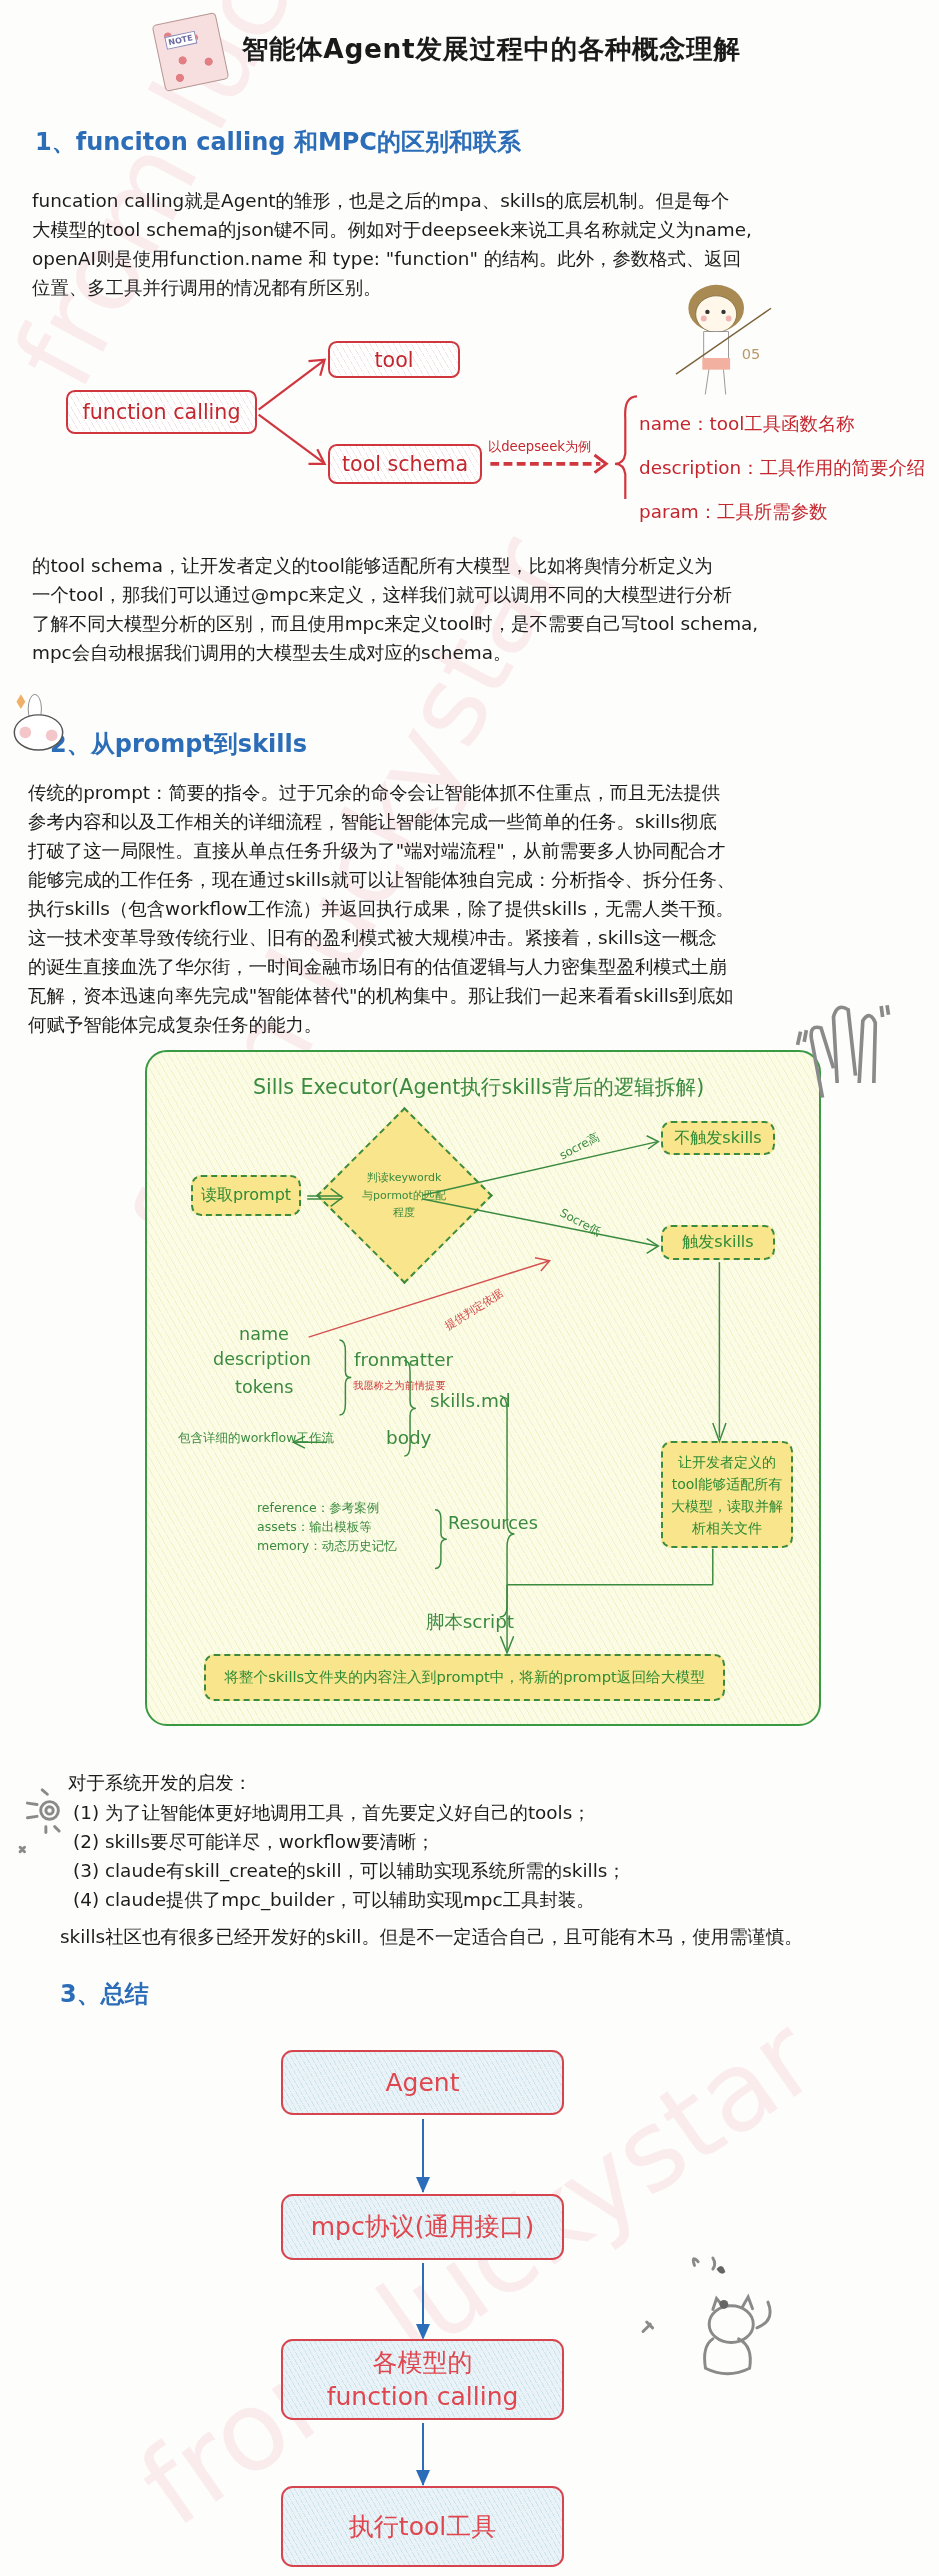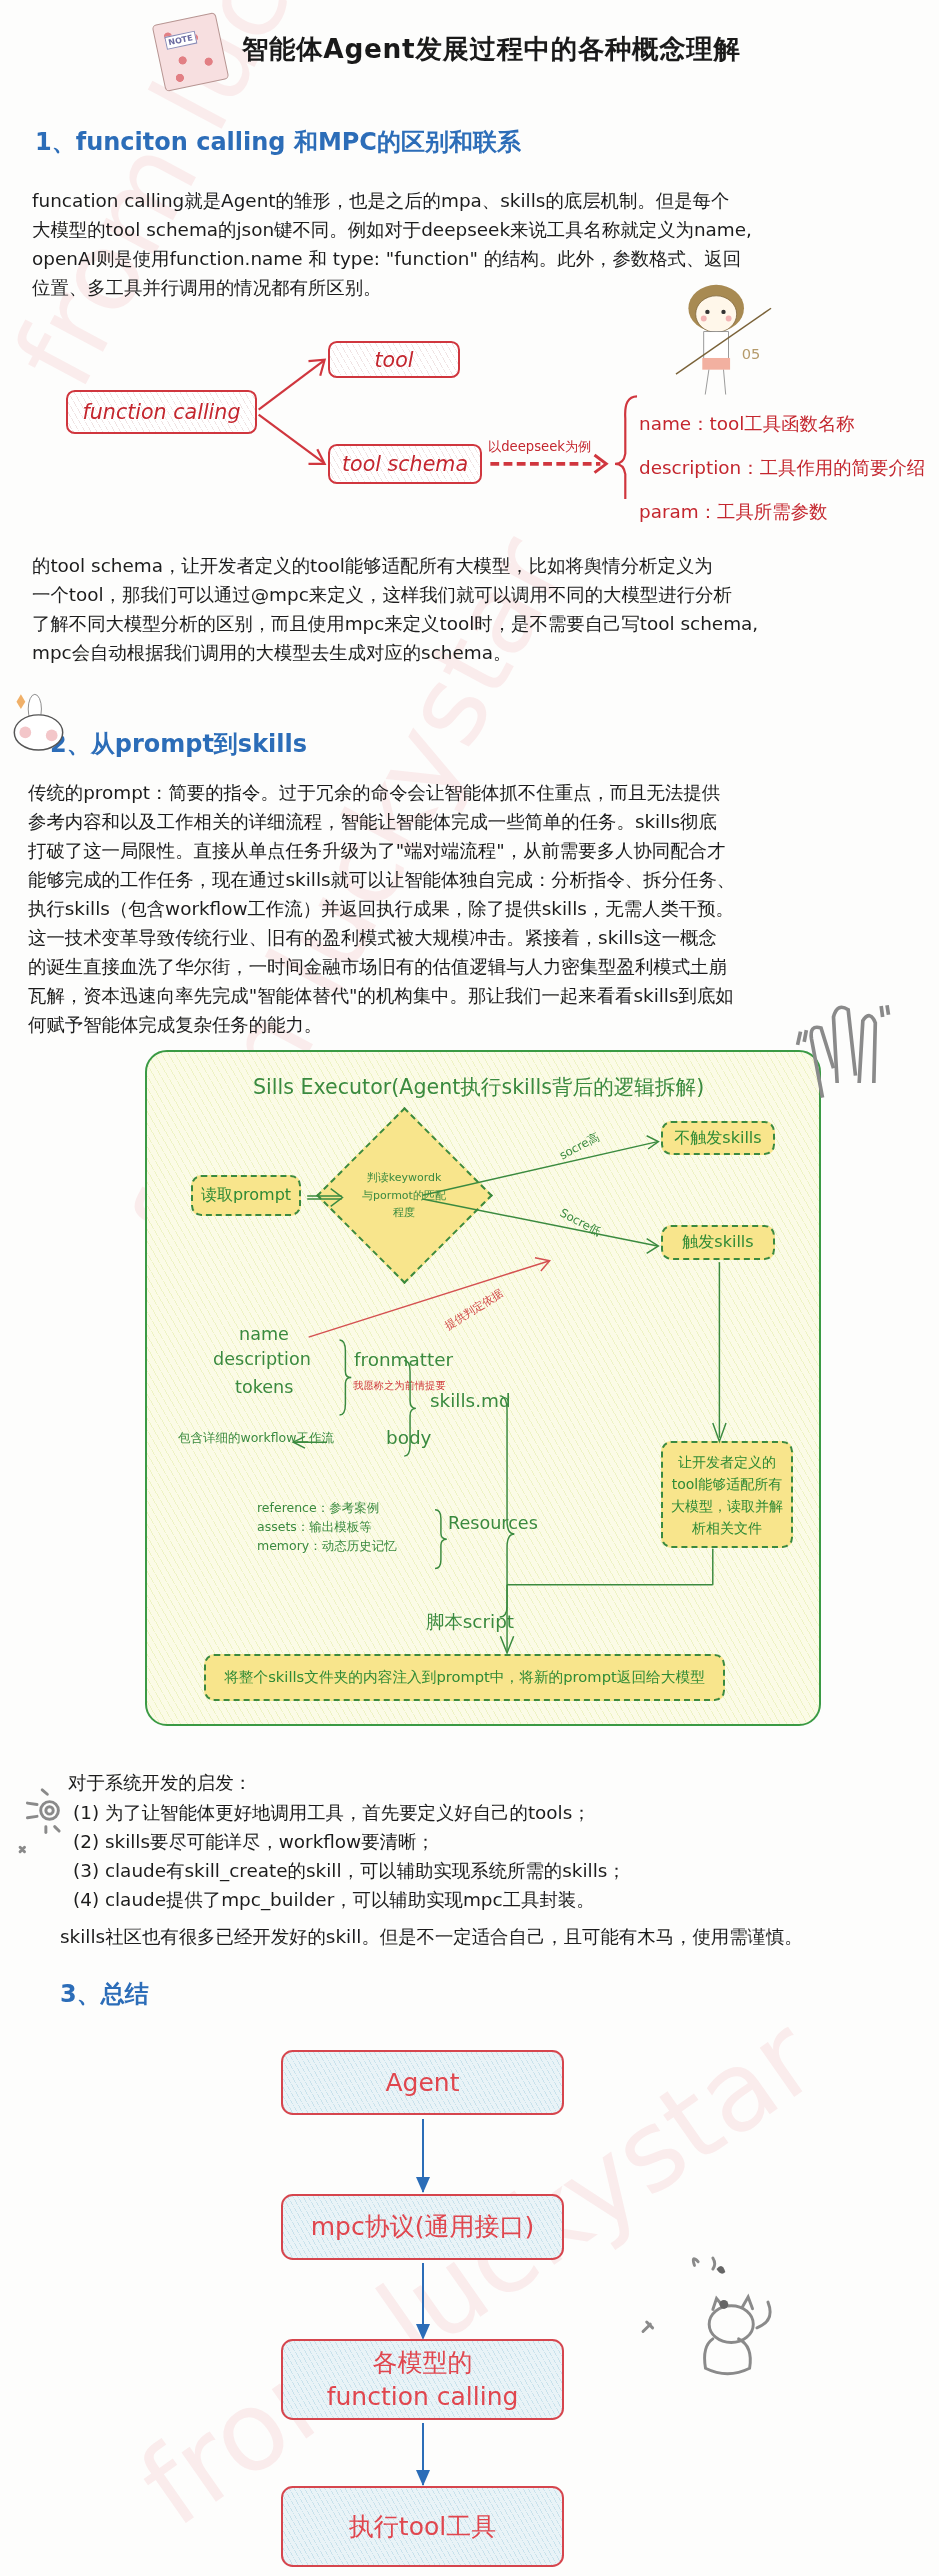--- a/index.html
+++ b/index.html
@@ -56,21 +56,20 @@
   }
 
   
   .rbox {
     position: absolute;
     border: 2.2px solid #d0363e; border-radius: 8.8px;
     background: repeating-linear-gradient(60deg, #fff 0 4.4px, #f0e4e4 4.4px 5.1px);
     color: #c4262e; font-size: 20.6px;
     display: flex; align-items: center; justify-content: center;
     z-index: 2;
-    font-style: italic;
   }
   .red-text { position: absolute; color: #c4262e; font-size: 18.4px; z-index: 2; white-space: nowrap; }
 
   
   .exec {
     position: absolute; left: 145px; top: 1050px; width: 676px; height: 676px;
     border: 2.9px solid #3a9a44; border-radius: 22px;
     background: repeating-linear-gradient(60deg, #fbfbe6 0 5.1px, #eef3c4 5.1px 5.9px);
     z-index: 2;
   }

